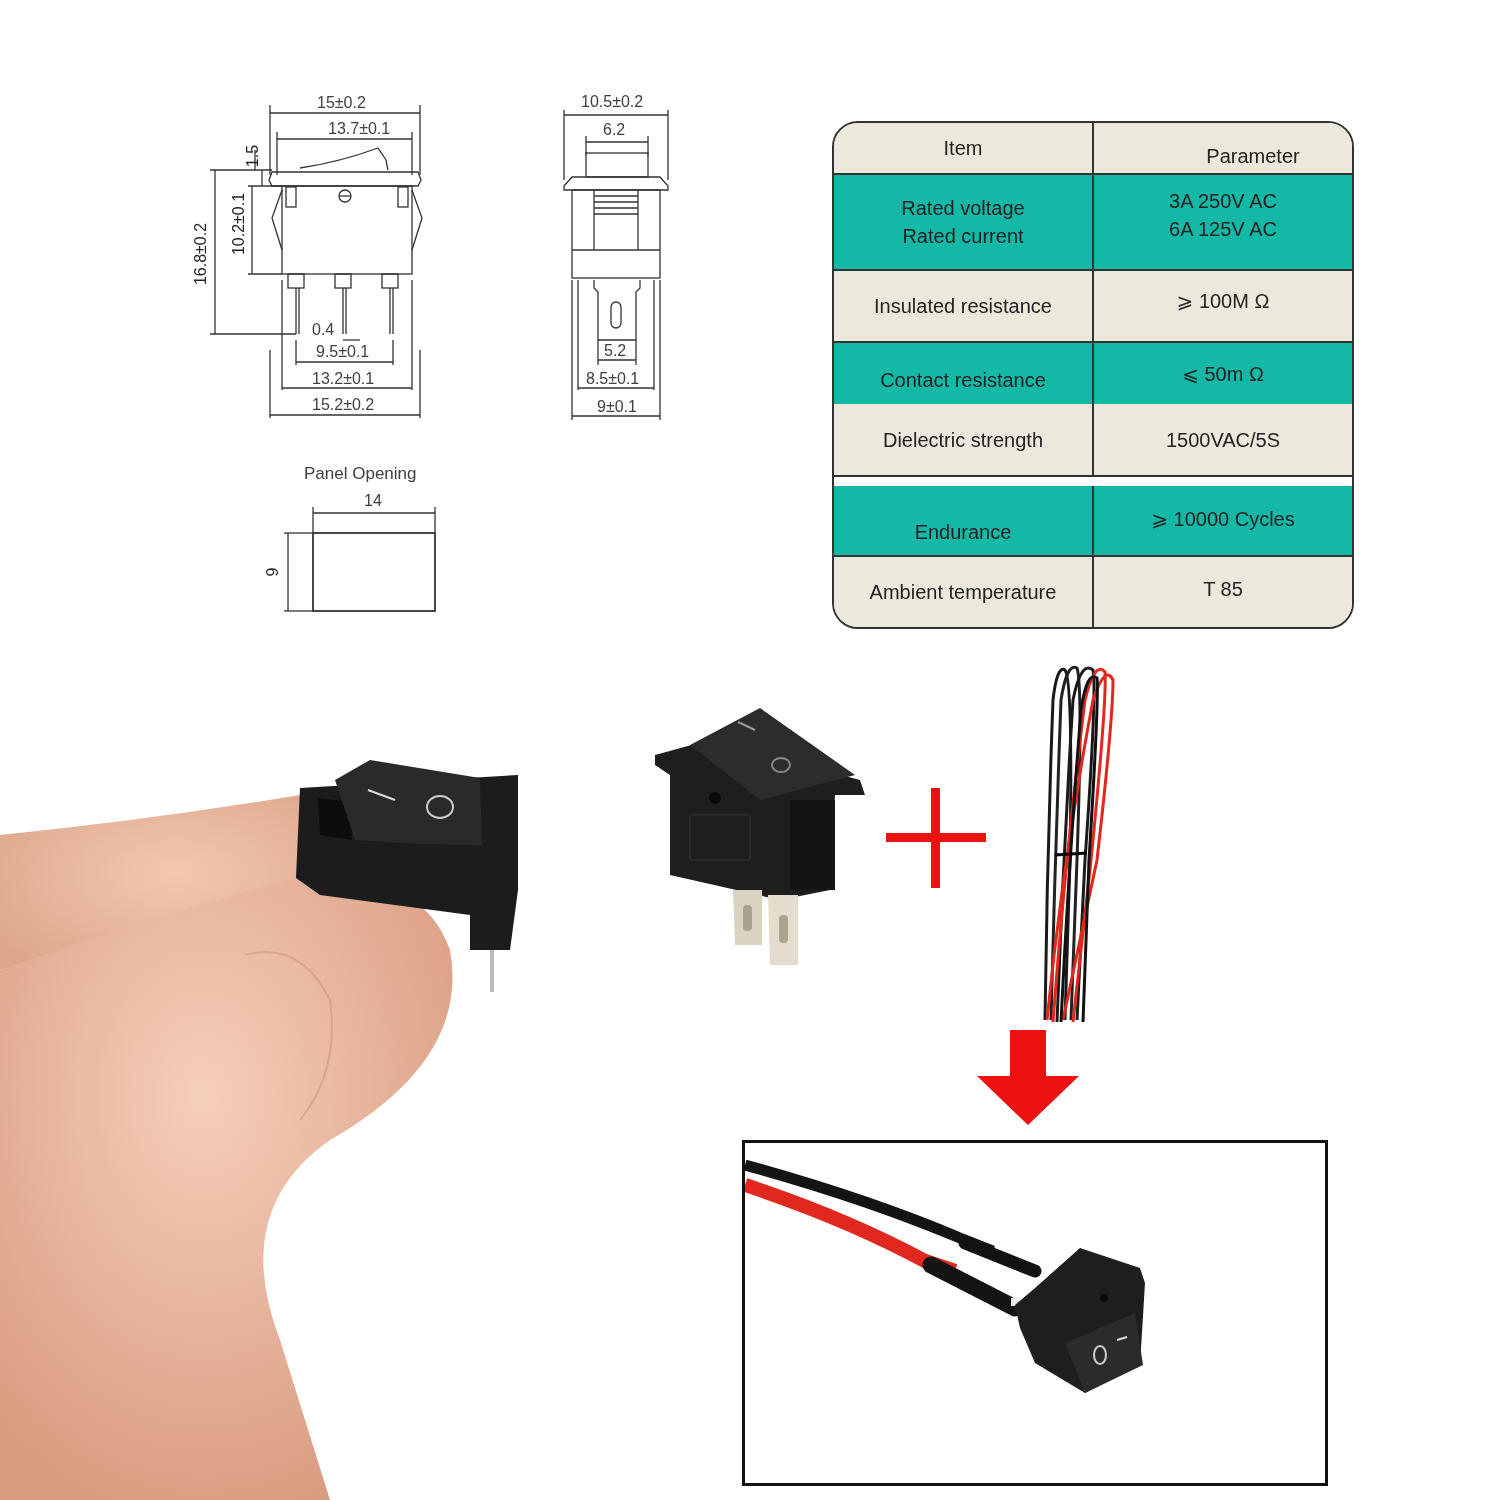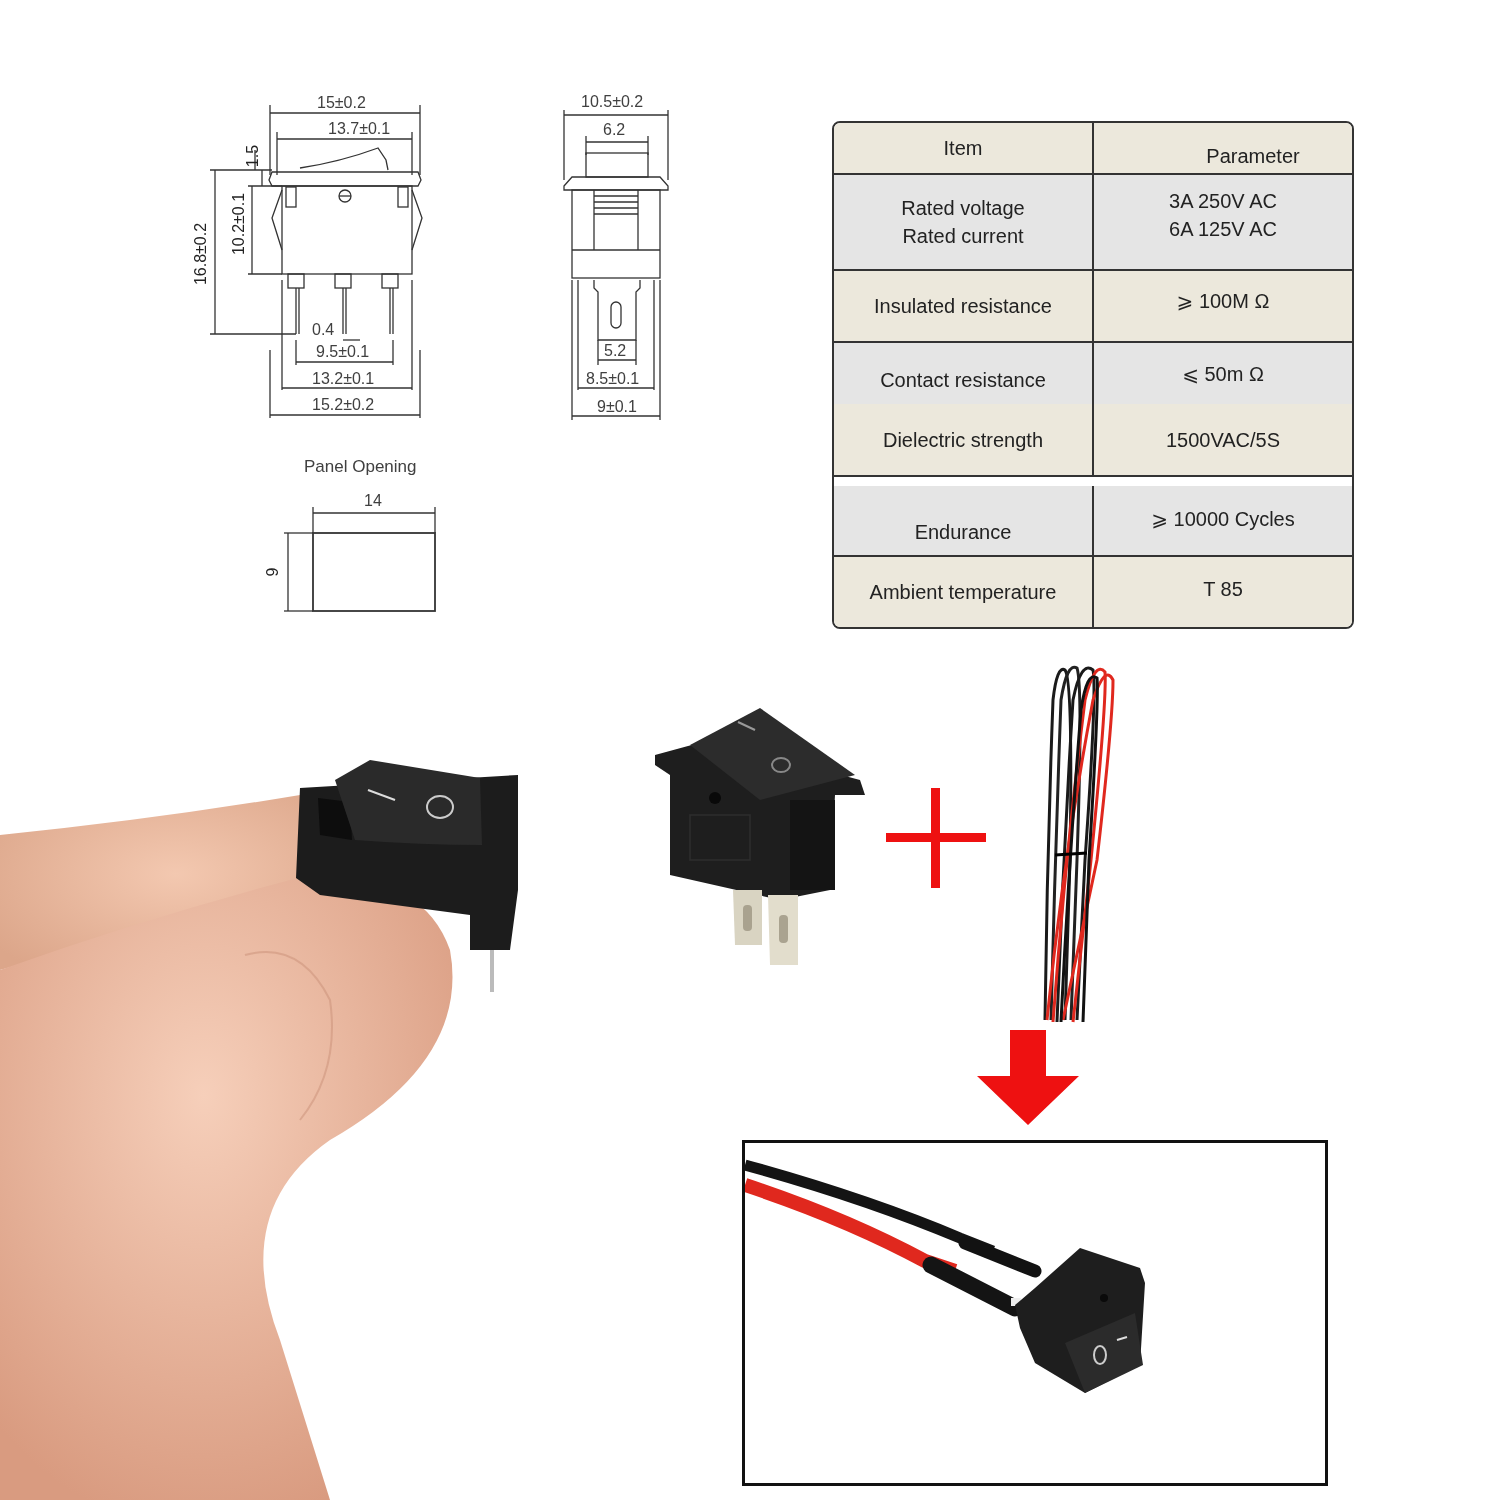--- a/index.html
+++ b/index.html
@@ -1,27 +1,27 @@
 <!DOCTYPE html>
 <html><head>
 <meta charset="utf-8">
 <style>
   html,body{margin:0;padding:0;background:#fff;}
   body{width:1500px;height:1500px;position:relative;overflow:hidden;font-family:"Liberation Sans",sans-serif;color:#222;}
   .abs{position:absolute;}
   .dim{position:absolute;font-size:16px;color:#404040;white-space:nowrap;font-family:"Liberation Sans",sans-serif;}
   .dimv{position:absolute;font-size:16px;color:#222;white-space:nowrap;transform:rotate(-90deg);transform-origin:center center;}
   
-  .spec{position:absolute;left:832px;top:121px;width:518px;height:504px;border:2px solid #333;border-radius:8px;overflow:hidden;background:#fff;}
+  .spec{position:absolute;left:832px;top:121px;width:518px;height:504px;border:2px solid #333;border-radius:26px;overflow:hidden;background:#fff;}
   .spec .row{position:absolute;left:0;width:518px;border-bottom:2px solid #333;display:flex;}
   .spec .row:last-child{border-bottom:none;}
   .spec .c1{width:258px;border-right:2px solid #333;display:flex;align-items:center;justify-content:center;text-align:center;font-size:20px;line-height:28px;position:relative;}
   .spec .c2{flex:1;display:flex;align-items:center;justify-content:center;text-align:center;font-size:20px;line-height:28px;position:relative;}
   .beige{background:#ece8dc;}
-  .white{background:#e5e5e5;}
+  .white{background:#14b8a6;}
   .twoline{display:flex;flex-direction:column;}
   .photo-box{position:absolute;left:742px;top:1140px;width:580px;height:340px;border:3px solid #111;background:#fff;}
 </style>
 </head>
 <body>
 
 <div class="abs" style="left:190px;top:90px;width:250px;height:330px;">
   <svg width="250" height="330" viewBox="0 0 250 330">
     <g stroke="#333" stroke-width="1.3" fill="none">
 
@@ -120,21 +120,21 @@
     </g>
   </svg>
   <span class="dim" style="left:31px;top:3px;">10.5±0.2</span>
   <span class="dim" style="left:53px;top:31px;">6.2</span>
   <span class="dim" style="left:54px;top:252px;">5.2</span>
   <span class="dim" style="left:36px;top:280px;">8.5±0.1</span>
   <span class="dim" style="left:47px;top:308px;">9±0.1</span>
 </div>
 
 <div class="abs" style="left:260px;top:455px;width:200px;height:170px;">
-  <span class="dim" style="left:44px;top:2px;font-size:17px;">Panel Opening</span>
+  <span class="dim" style="left:44px;top:9px;font-size:17px;">Panel Opening</span>
   <svg width="200" height="170" viewBox="0 0 200 170" style="position:absolute;left:0;top:0;">
     <g stroke="#333" stroke-width="1.3" fill="none">
       <line x1="53" y1="52" x2="53" y2="78"></line>
         <line x1="175" y1="52" x2="175" y2="78"></line>
       <line x1="53" y1="58" x2="175" y2="58"></line>
       <rect x="53" y="78" width="122" height="78" stroke-width="1.8"></rect>
       <line x1="24" y1="78" x2="53" y2="78"></line>
         <line x1="24" y1="156" x2="53" y2="156"></line>
       <line x1="28" y1="78" x2="28" y2="156"></line>
     </g>

